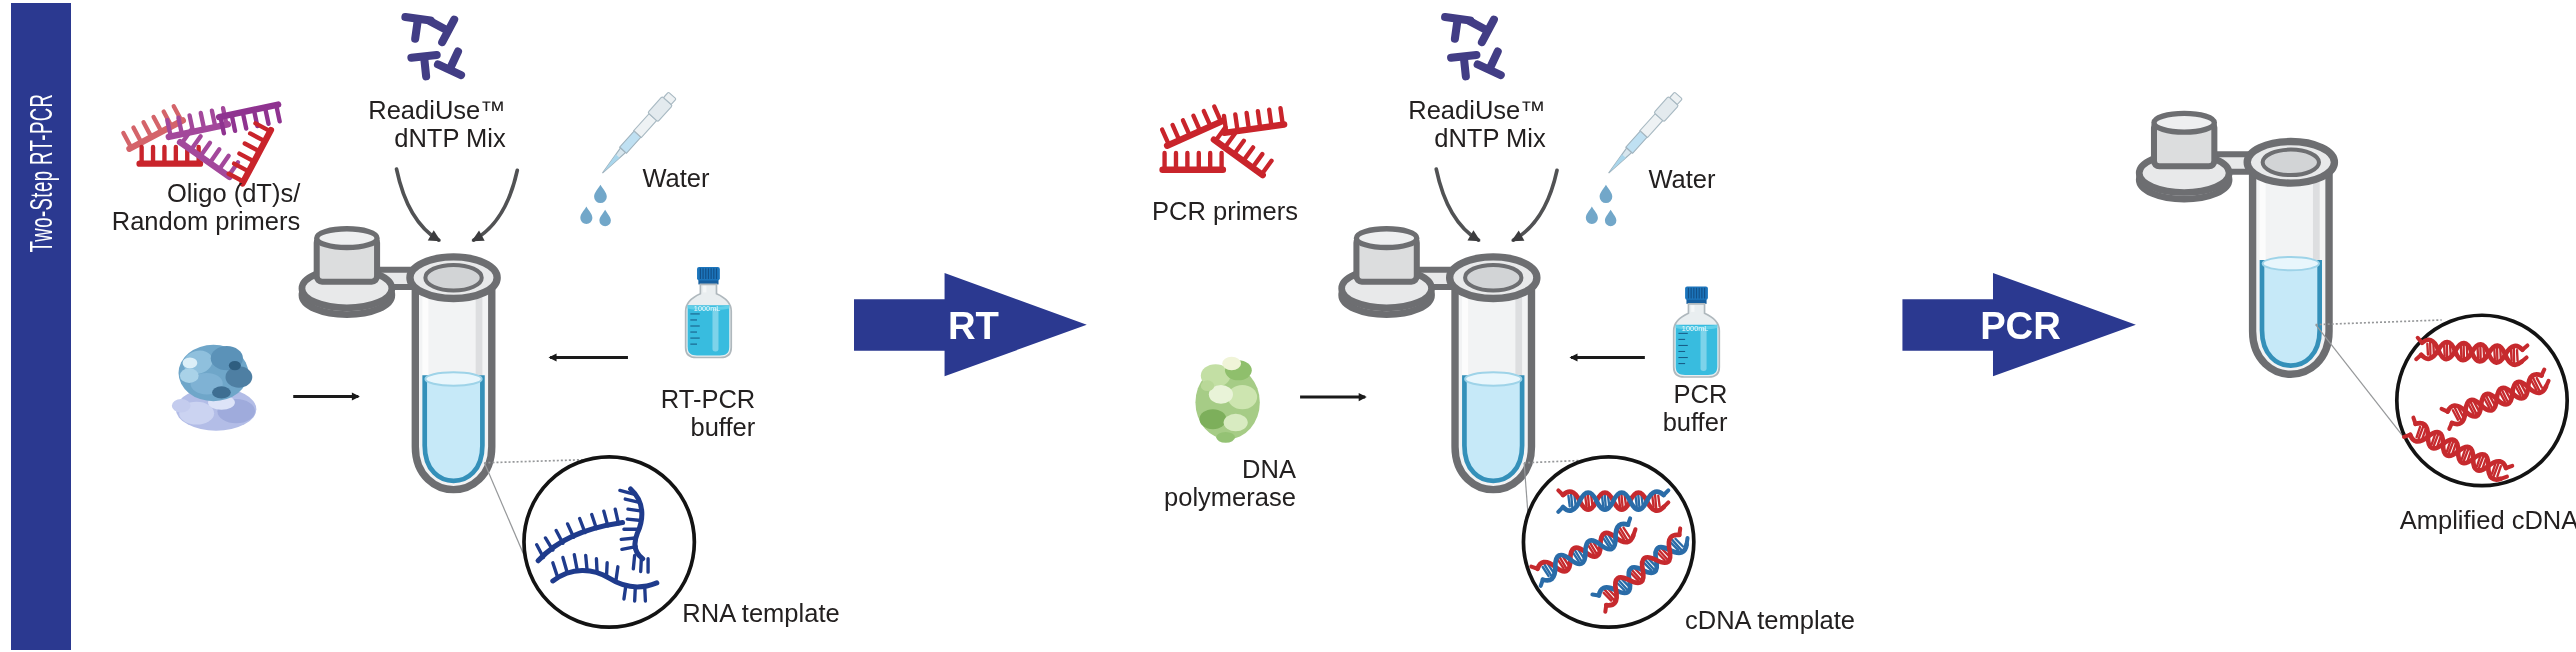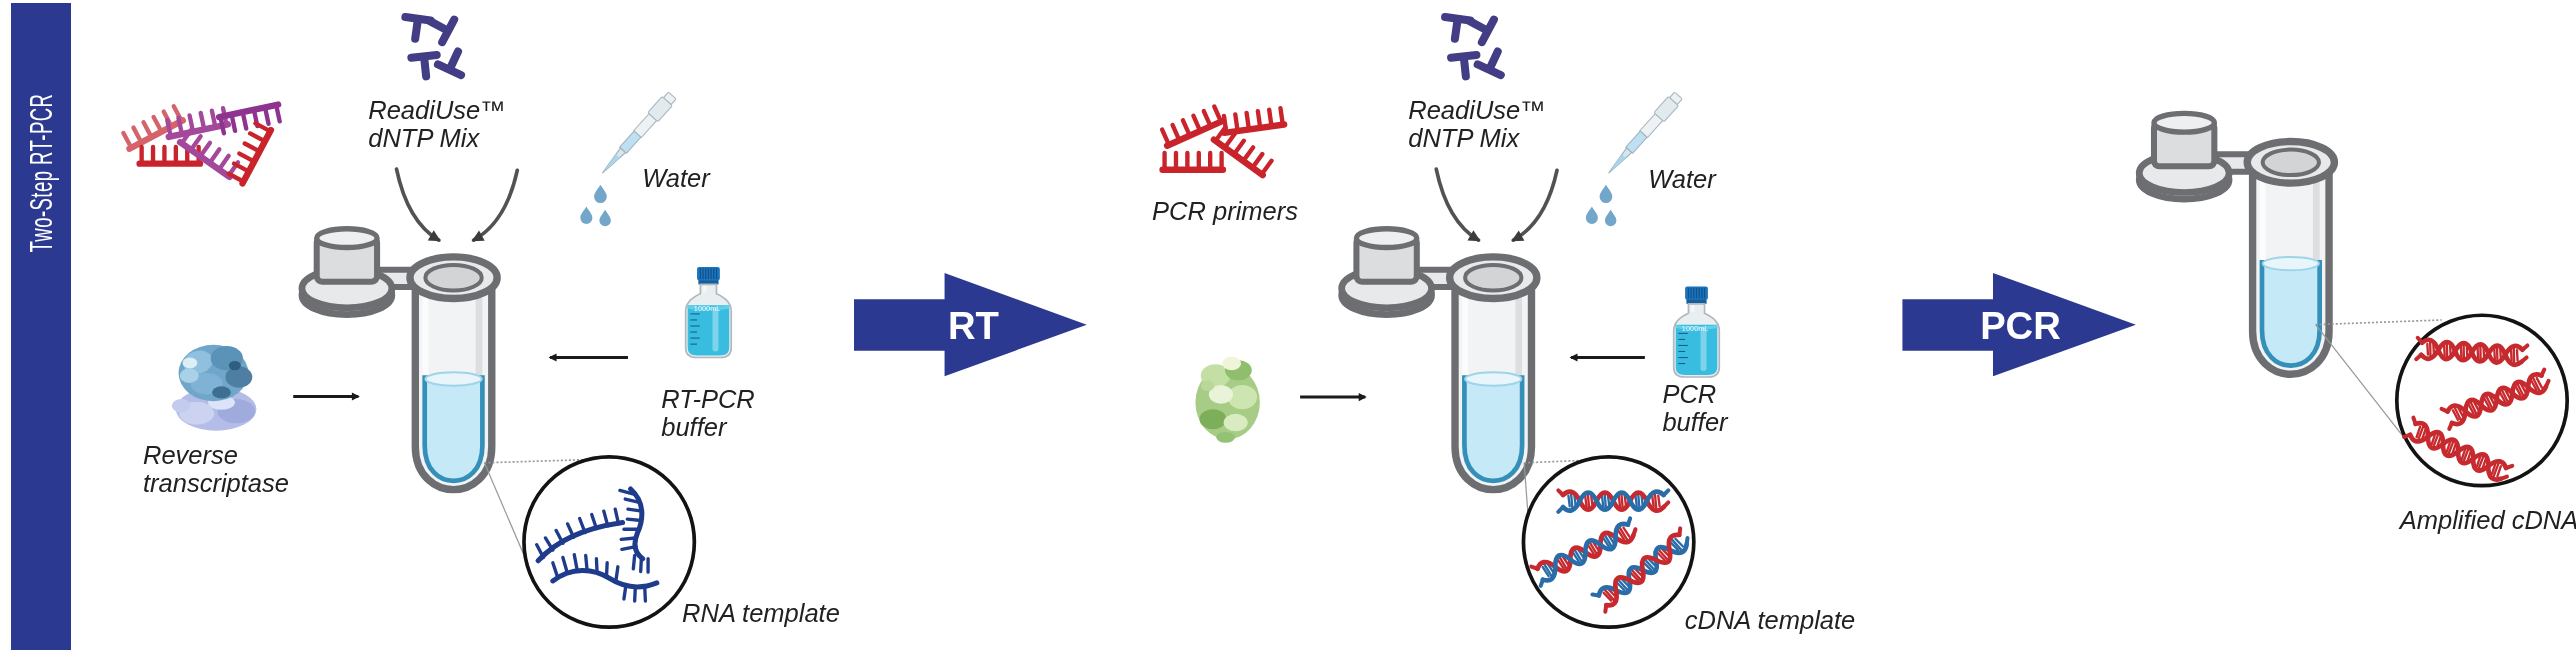--- a/index.html
+++ b/index.html
@@ -5,21 +5,21 @@
   html,body{margin:0;padding:0;background:#ffffff;}
   .stage{position:relative;width:2576px;height:652px;background:#ffffff;overflow:hidden;
          font-family:"Liberation Sans",sans-serif;}
   svg.art{position:absolute;left:0;top:0;}
   svg text{font-family:"Liberation Sans",sans-serif;}
   .sidebar{position:absolute;left:11.4px;top:2.7px;width:60px;height:647px;background:#2B3990;}
   .sidebar-title{position:absolute;left:42px;top:173px;white-space:nowrap;color:#ffffff;
     font-size:31px;letter-spacing:0.7px;
     transform:translate(-50%,-50%) rotate(-90deg) scaleX(0.60);}
   .lbl{position:absolute;transform:translate(-50%,-50%);font-size:25.5px;line-height:27.5px;
-       color:#232020;text-align:left;white-space:nowrap;font-style:italic;}
+       color:#232020;text-align:right;white-space:nowrap;}
   .lbl span{display:block;}
   .arrow-label{font-weight:bold;fill:#ffffff;font-size:57px;}
   .vol{font-size:11px;fill:#EAF7FB;}
 </style>
 </head>
 <body>
 
 <div class="stage">
 
   <div class="sidebar"></div>
@@ -266,41 +266,45 @@
       <path d="M 3452 484 L 3585 654" stroke-width="1.8"></path>
     </g>
     <use href="#zoomcircle" transform="translate(3700,597)"></use>
     <g>
       <use href="#helix" style="--c1:#C62A2E;--c2:#C62A2E" transform="translate(3610,520) rotate(4)"></use>
       <use href="#helix" style="--c1:#C62A2E;--c2:#C62A2E" transform="translate(3652,622) rotate(-21)"></use>
       <use href="#helix" style="--c1:#C62A2E;--c2:#C62A2E" transform="translate(3597,640) rotate(26)"></use>
     </g>
   </svg>
 
+  <div class="lbl" style="left:206px;top:207px">
+    <span>Oligo (dT)s/</span>
+    <span>Random primers</span>
+  </div>
   <div class="lbl" style="left:437px;top:124px">
     <span>ReadiUse™</span>
     <span>dNTP Mix</span>
   </div>
   <div class="lbl" style="left:676px;top:179px">Water</div>
-  <div class="lbl" style="left:216px;top:469px">
-    <span>Reverse</span>
-    <span>transcriptase</span>
-  </div>
   <div class="lbl" style="left:708px;top:413px">
     <span>RT-PCR</span>
     <span>buffer</span>
   </div>
   <div class="lbl" style="left:761px;top:614px">RNA template</div>
 
   <div class="lbl" style="left:1225px;top:212px">PCR primers</div>
   <div class="lbl" style="left:1477px;top:124px">
     <span>ReadiUse™</span>
     <span>dNTP Mix</span>
   </div>
   <div class="lbl" style="left:1682px;top:180px">Water</div>
+  <div class="lbl" style="left:1230px;top:483px">
+    <span>DNA</span>
+    <span>polymerase</span>
+  </div>
   <div class="lbl" style="left:1695px;top:408px">
     <span>PCR</span>
     <span>buffer</span>
   </div>
   <div class="lbl" style="left:1770px;top:621px">cDNA template</div>
 
   <div class="lbl" style="left:2489px;top:521px">Amplified cDNA</div>
 </div>
 
 

